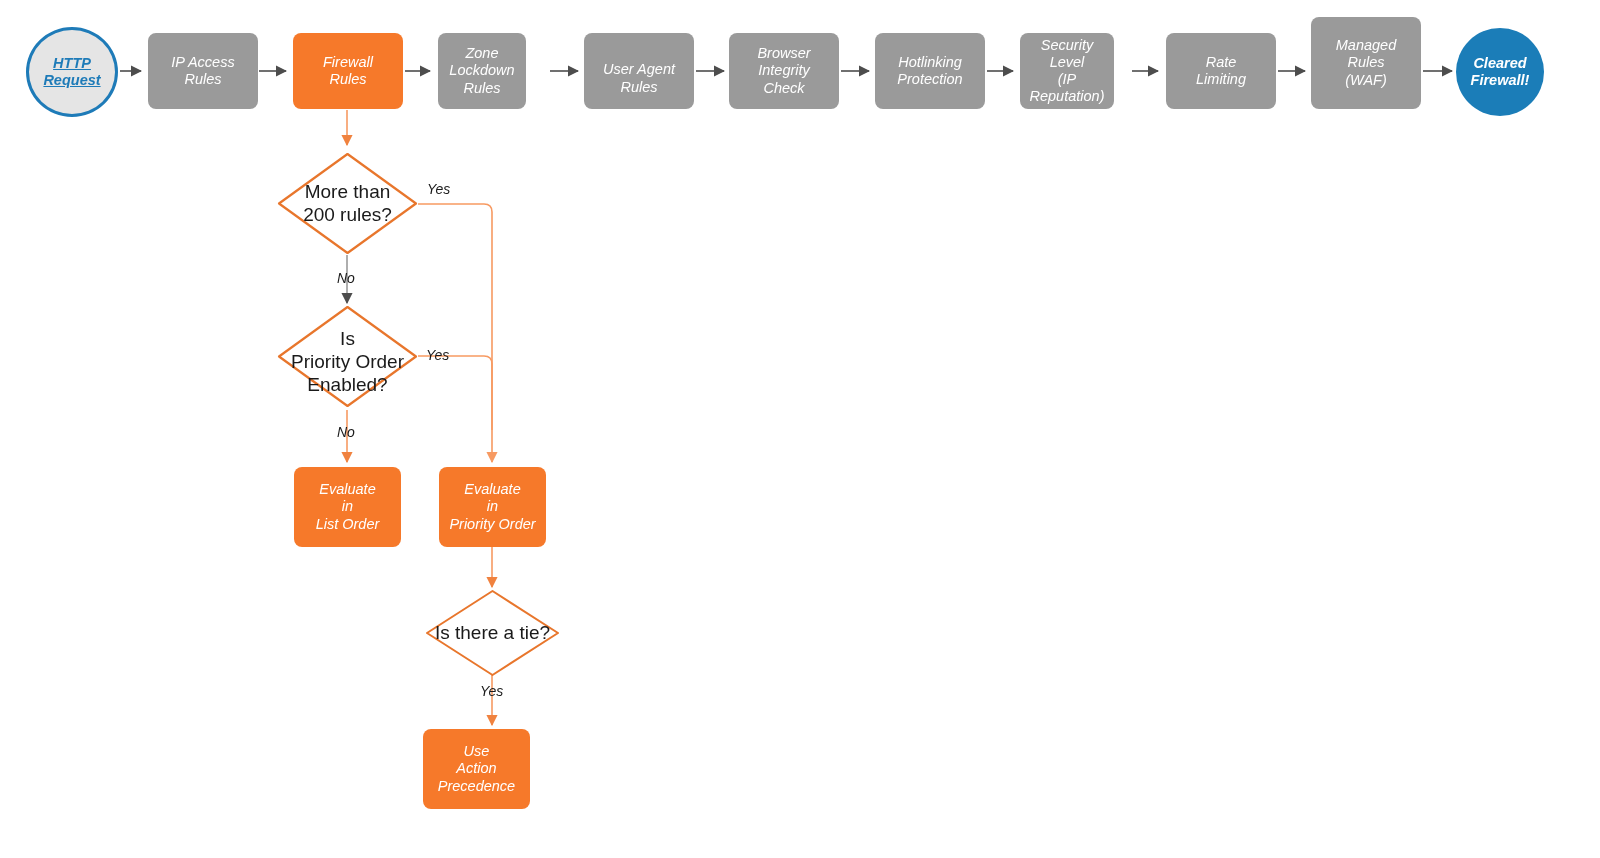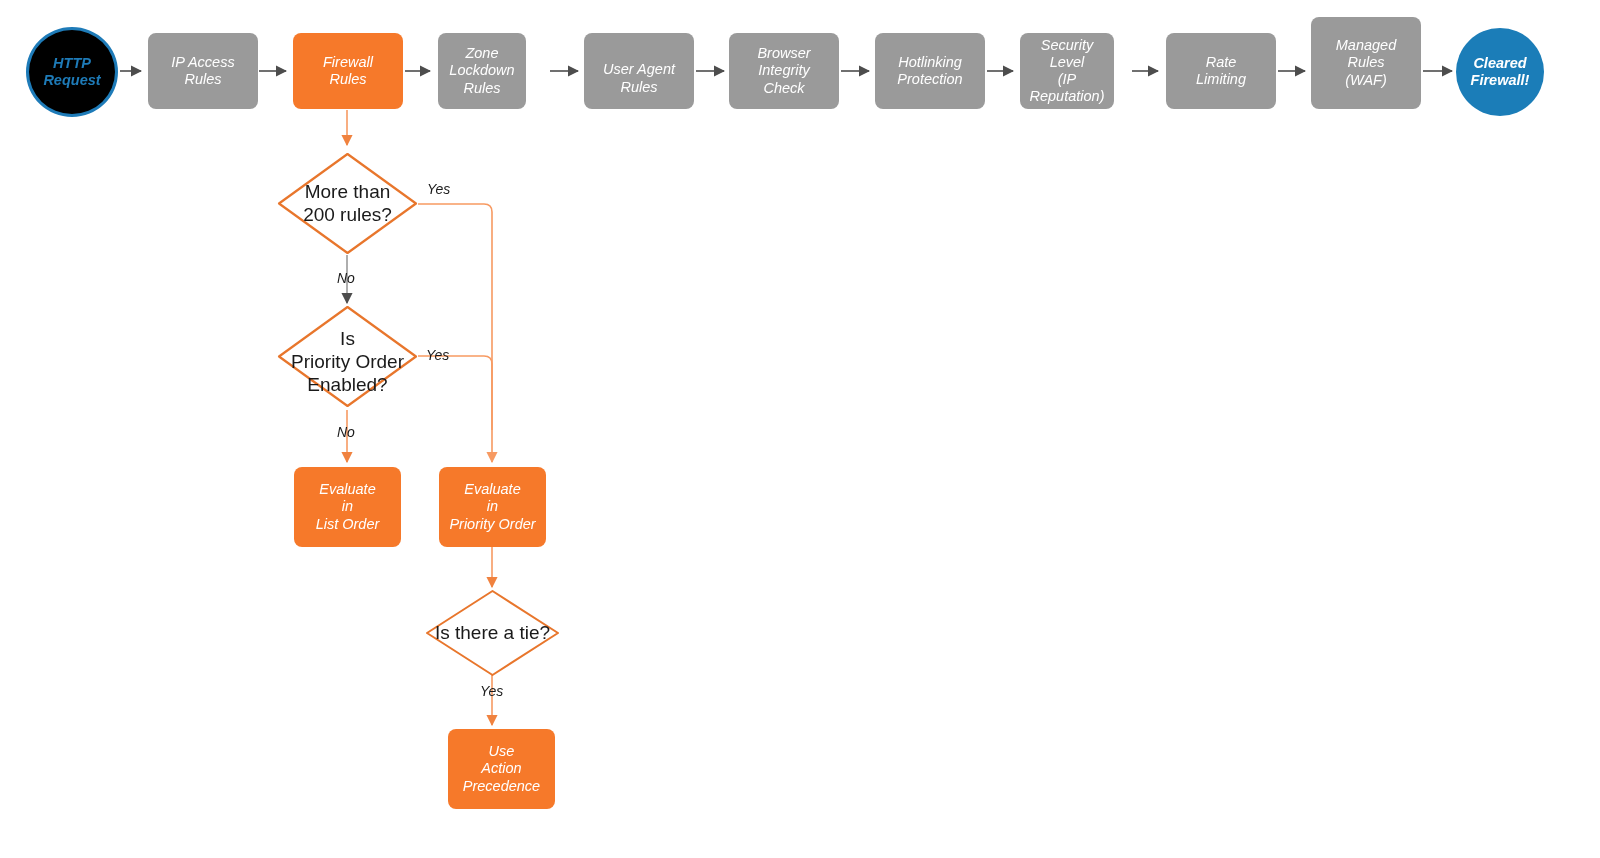--- a/index.html
+++ b/index.html
@@ -49,23 +49,24 @@
     color: #ffffff;
   }
   
   .term {
     border-radius: 50%;
     font-style: italic;
     font-weight: bold;
     font-size: 14.5px;
   }
   .term.start {
-    background: #000000;
+    background: #e5e5e5;
     border: 3.5px solid #1e7bb8;
     color: #1e7bb8;
+    text-decoration: underline;
   }
   .term.end {
     background: #1b7db8;
     border: none;
     color: #ffffff;
   }
   
   .decision {
     background: transparent;
   }
@@ -242,21 +243,21 @@
 in
 List Order</span>
   </div>
 
   <div class="node proc accent" style="left:439px; top:467px; width:107px; height:80px;">
     <span style="white-space:pre-line;">Evaluate
 in
 Priority Order</span>
   </div>
 
-  <div class="node proc accent" style="left:448px; top:729px; width:107px; height:80px;">
+  <div class="node proc accent" style="left:423px; top:729px; width:107px; height:80px;">
     <span style="white-space:pre-line;">Use
 Action
 Precedence</span>
   </div>
 
   <div class="edge-label" style="left:427px; top:181px;">Yes</div>
 
   <div class="edge-label" style="left:337px; top:270px;">No</div>
 
   <div class="edge-label" style="left:426px; top:347px;">Yes</div>

